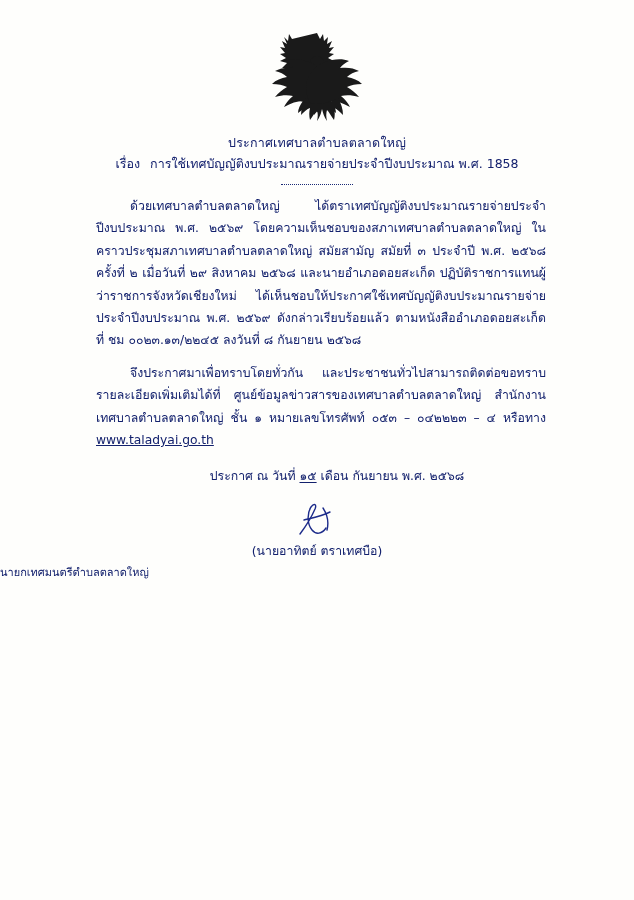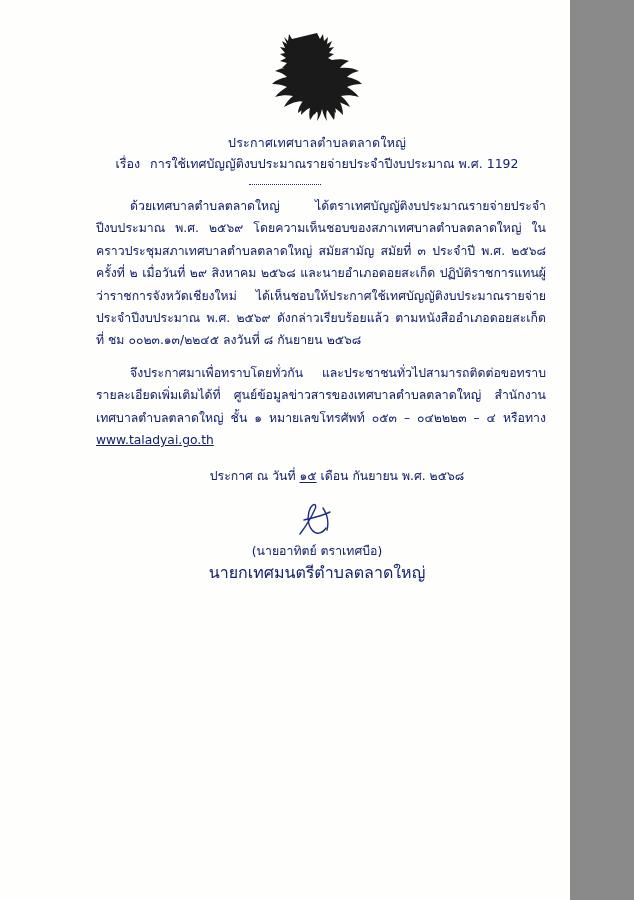--- a/index.html
+++ b/index.html
@@ -5,21 +5,21 @@
   html, body {
     margin: 0;
     padding: 0;
     background: #8a8a8a;
   }
   body {
     font-family: "DejaVu Sans", "Liberation Sans", sans-serif;
   }
   .page {
     position: relative;
-    width: 570px;
+    width: 634px;
     height: 900px;
     background: #86efac;
     overflow: hidden;
     box-sizing: border-box;
   }
   .paper {
     position: absolute;
     left: 0; top: 0;
     width: 634px;
     height: 900px;
@@ -118,23 +118,22 @@
     text-align: center;
     color: #13216d;
     font-size: 12.3px;
     line-height: 21px;
   }
   .sig-title {
     position: absolute;
     left: 0;
     top: 562px;
     width: 634px;
-    text-align: center;
     color: #13216d;
-    font-size: 16px;
+    font-size: 11px;
     line-height: 21px;
   }
 </style>
 </head>
 <body>
 
 <div class="page">
   <div class="paper"></div>
 
   <div class="emblem">
@@ -150,21 +149,21 @@
         <path d="M68 32 c8-3 17-4 24-1 -4 2-7 4-9 7 7-1 14 0 19 3 -5 1-9 3-12 6 6 1 11 3 15 7 -6 0-11 1-15 3 5 3 9 6 12 10 -7-2-13-2-18-1 4 3 7 7 9 11 -7-4-13-6-19-6 3 4 5 8 5 12 -6-5-11-8-16-9 1 4 1 8 0 11 -4-5-8-9-11-14 -2-4-3-9-3-14 0-9 7-21 19-25z"></path>
 
         <path d="M49 68 c-3 5-5 11-5 17 3-3 6-6 9-7 -1 4-1 8 0 12 3-4 5-8 7-10 1 3 1 7 0 11 3-4 4-8 5-12 1 4 2 8 5 12 -1-4-1-8 0-11 2 2 4 6 7 10 1-4 1-8 0-12 3 1 6 4 9 7 0-6-2-12-5-17 -7 4-15 6-22 6 -7 0-15-2-22-6z"></path>
       </g>
     </svg>
   </div>
 
   <div class="title-block">
     <div class="title-line1">ประกาศเทศบาลตำบลตลาดใหญ่</div>
     <div class="title-line2">
-      <span class="lead">เรื่อง</span><span>การใช้เทศบัญญัติงบประมาณรายจ่ายประจำปีงบประมาณ พ.ศ. 1192</span>
+      <span class="lead">เรื่อง</span><span>การใช้เทศบัญญัติงบประมาณรายจ่ายประจำปีงบประมาณ พ.ศ. 1858</span>
     </div>
   </div>
 
   <div class="rule"></div>
 
   <div class="body">
     <p class="para indent">ด้วยเทศบาลตำบลตลาดใหญ่ ได้ตราเทศบัญญัติงบประมาณรายจ่ายประจำปีงบประมาณ พ.ศ. ๒๕๖๙ โดยความเห็นชอบของสภาเทศบาลตำบลตลาดใหญ่ ในคราวประชุมสภาเทศบาลตำบลตลาดใหญ่ สมัยสามัญ สมัยที่ ๓ ประจำปี พ.ศ. ๒๕๖๘ ครั้งที่ ๒ เมื่อวันที่ ๒๙ สิงหาคม ๒๕๖๘ และนายอำเภอดอยสะเก็ด ปฏิบัติราชการแทนผู้ว่าราชการจังหวัดเชียงใหม่ ได้เห็นชอบให้ประกาศใช้เทศบัญญัติงบประมาณรายจ่ายประจำปีงบประมาณ พ.ศ. ๒๕๖๙ ดังกล่าวเรียบร้อยแล้ว ตามหนังสืออำเภอดอยสะเก็ด ที่ ชม ๐๐๒๓.๑๓/๒๒๔๕ ลงวันที่ ๘ กันยายน ๒๕๖๘</p>
     <p class="para indent"><span>จึงประกาศมาเพื่อทราบโดยทั่วกัน และประชาชนทั่วไปสามารถติดต่อขอทราบรายละเอียดเพิ่มเติมได้ที่ ศูนย์ข้อมูลข่าวสารของเทศบาลตำบลตลาดใหญ่ สำนักงานเทศบาลตำบลตลาดใหญ่ ชั้น ๑ หมายเลขโทรศัพท์ ๐๕๓ – ๐๔๒๒๒๓ – ๔ หรือทาง </span><a class="linkish" href="#">www.taladyai.go.th</a></p>
   </div>
 

